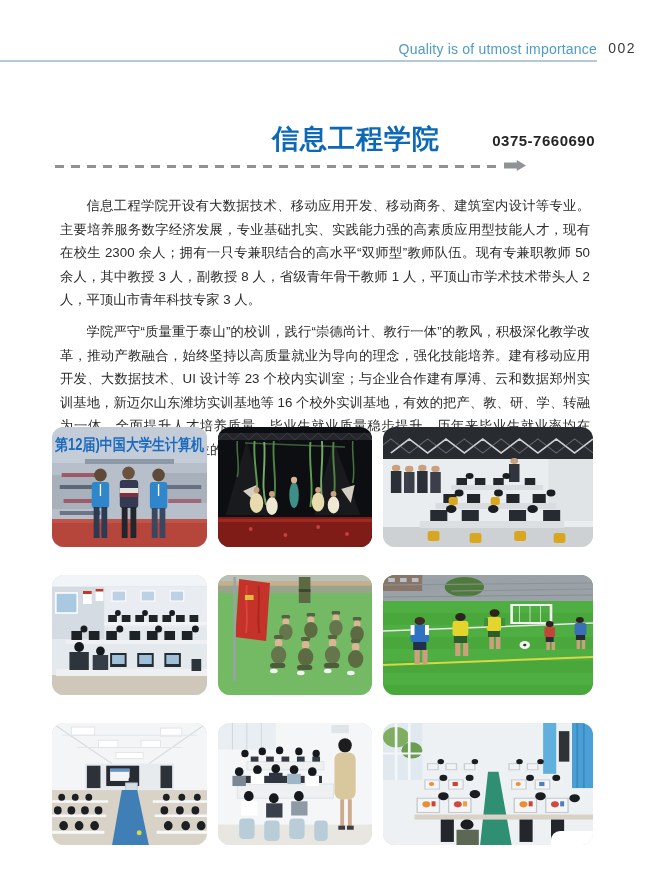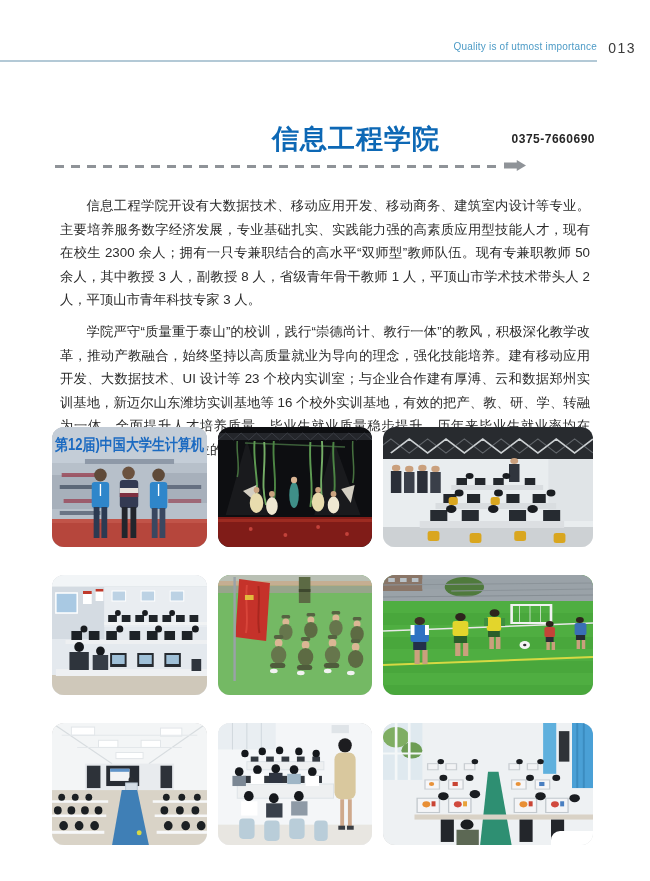--- a/index.html
+++ b/index.html
@@ -4,28 +4,28 @@
 <style>
   html,body{margin:0;padding:0;}
   body{
     width:650px;height:881px;background:#ffffff;
     font-family:"Liberation Sans","DejaVu Sans",sans-serif;
     color:#2c2c2c;overflow:hidden;
   }
   .page{position:relative;width:650px;height:881px;background:#fff;}
 
   
-  .hdr-slogan{position:absolute;top:41px;right:53px;font-size:10px;color:#4d9bc6;letter-spacing:.2px;}
+  .hdr-slogan{position:absolute;top:41px;right:53px;font-size:14px;color:#4d9bc6;letter-spacing:.2px;}
   .hdr-pagenum{position:absolute;top:40px;right:14px;font-size:14px;color:#3a3a3a;letter-spacing:1.5px;}
   .hdr-rule{position:absolute;top:60px;left:0;width:597px;height:2px;background:#b3c9d6;}
 
   
   .title{position:absolute;top:121px;left:0;width:650px;text-align:center;
          font-size:27px;font-weight:bold;color:#0d68b5;letter-spacing:1px;padding-left:31px;}
-  .phone{position:absolute;top:132px;right:55px;font-size:12px;font-weight:bold;color:#252525;letter-spacing:.5px;}
+  .phone{position:absolute;top:132px;right:55px;font-size:15px;font-weight:bold;color:#252525;letter-spacing:.5px;}
 
   
   .dash-line{position:absolute;top:165px;left:55px;width:448px;height:3px;
     background:repeating-linear-gradient(90deg,#8f9398 0 9px,transparent 9px 16px);}
   .dash-arrow{position:absolute;top:160px;left:504px;width:22px;height:11px;background:#8f9398;
     clip-path:polygon(0 22%,58% 22%,58% 0,100% 50%,58% 100%,58% 78%,0 78%);}
 
   
   .body-text{position:absolute;top:186px;left:52px;width:546px;
     font-size:13.3px;line-height:23.6px;text-align:justify;color:#2b2b2b;}
@@ -38,21 +38,21 @@
   .ph{position:relative;border-radius:12px;overflow:hidden;background:#ccc;}
   .ph svg{display:block;width:100%;height:100%;}
   .notch{position:absolute;right:0;bottom:0;width:42px;height:14px;background:#ffffff;border-top-left-radius:9px;}
 </style>
 </head>
 <body>
 
 <div class="page">
 
   <div class="hdr-slogan">Quality is of utmost importance</div>
-  <div class="hdr-pagenum">013</div>
+  <div class="hdr-pagenum">002</div>
   <div class="hdr-rule"></div>
 
   <div class="title">信息工程学院</div>
   <div class="phone">0375-7660690</div>
 
   <div class="dash-line"></div>
   <div class="dash-arrow"></div>
 
   <div class="body-text">
     <p>信息工程学院开设有大数据技术、移动应用开发、移动商务、建筑室内设计等专业。主要培养服务数字经济发展，专业基础扎实、实践能力强的高素质应用型技能人才，现有在校生 2300 余人；拥有一只专兼职结合的高水平“双师型”教师队伍。现有专兼职教师 50 余人，其中教授 3 人，副教授 8 人，省级青年骨干教师 1 人，平顶山市学术技术带头人 2 人，平顶山市青年科技专家 3 人。</p>

